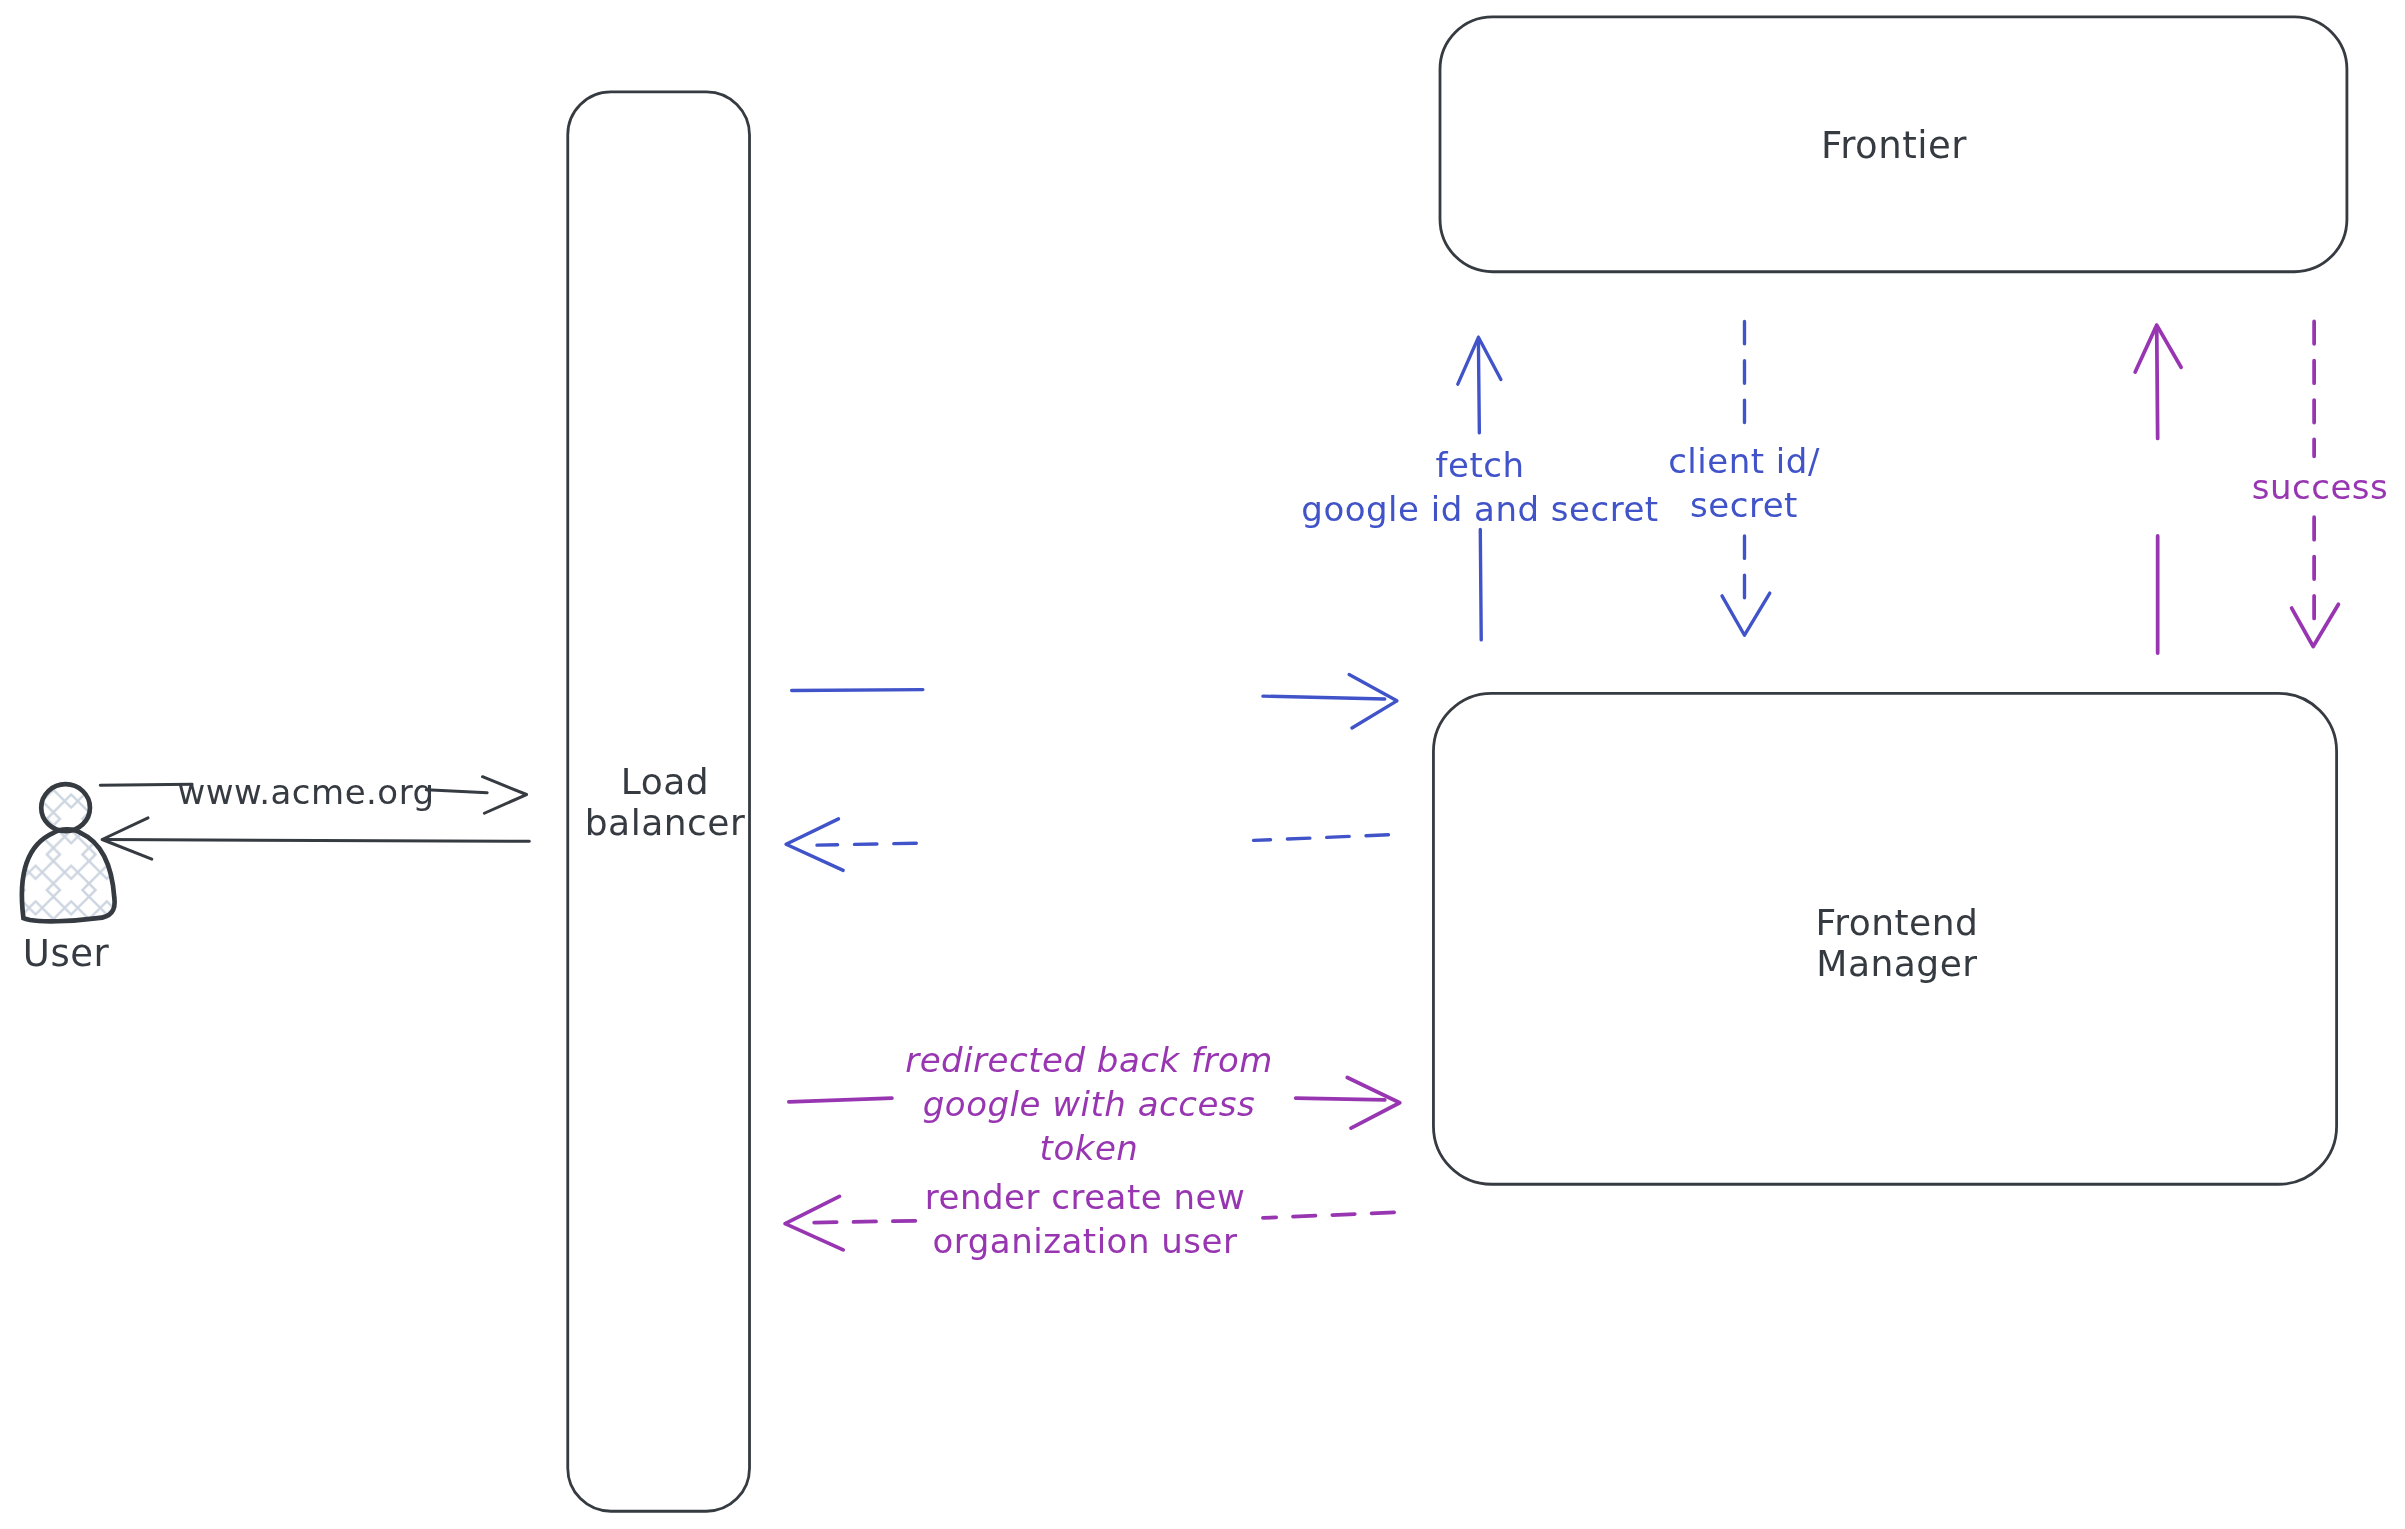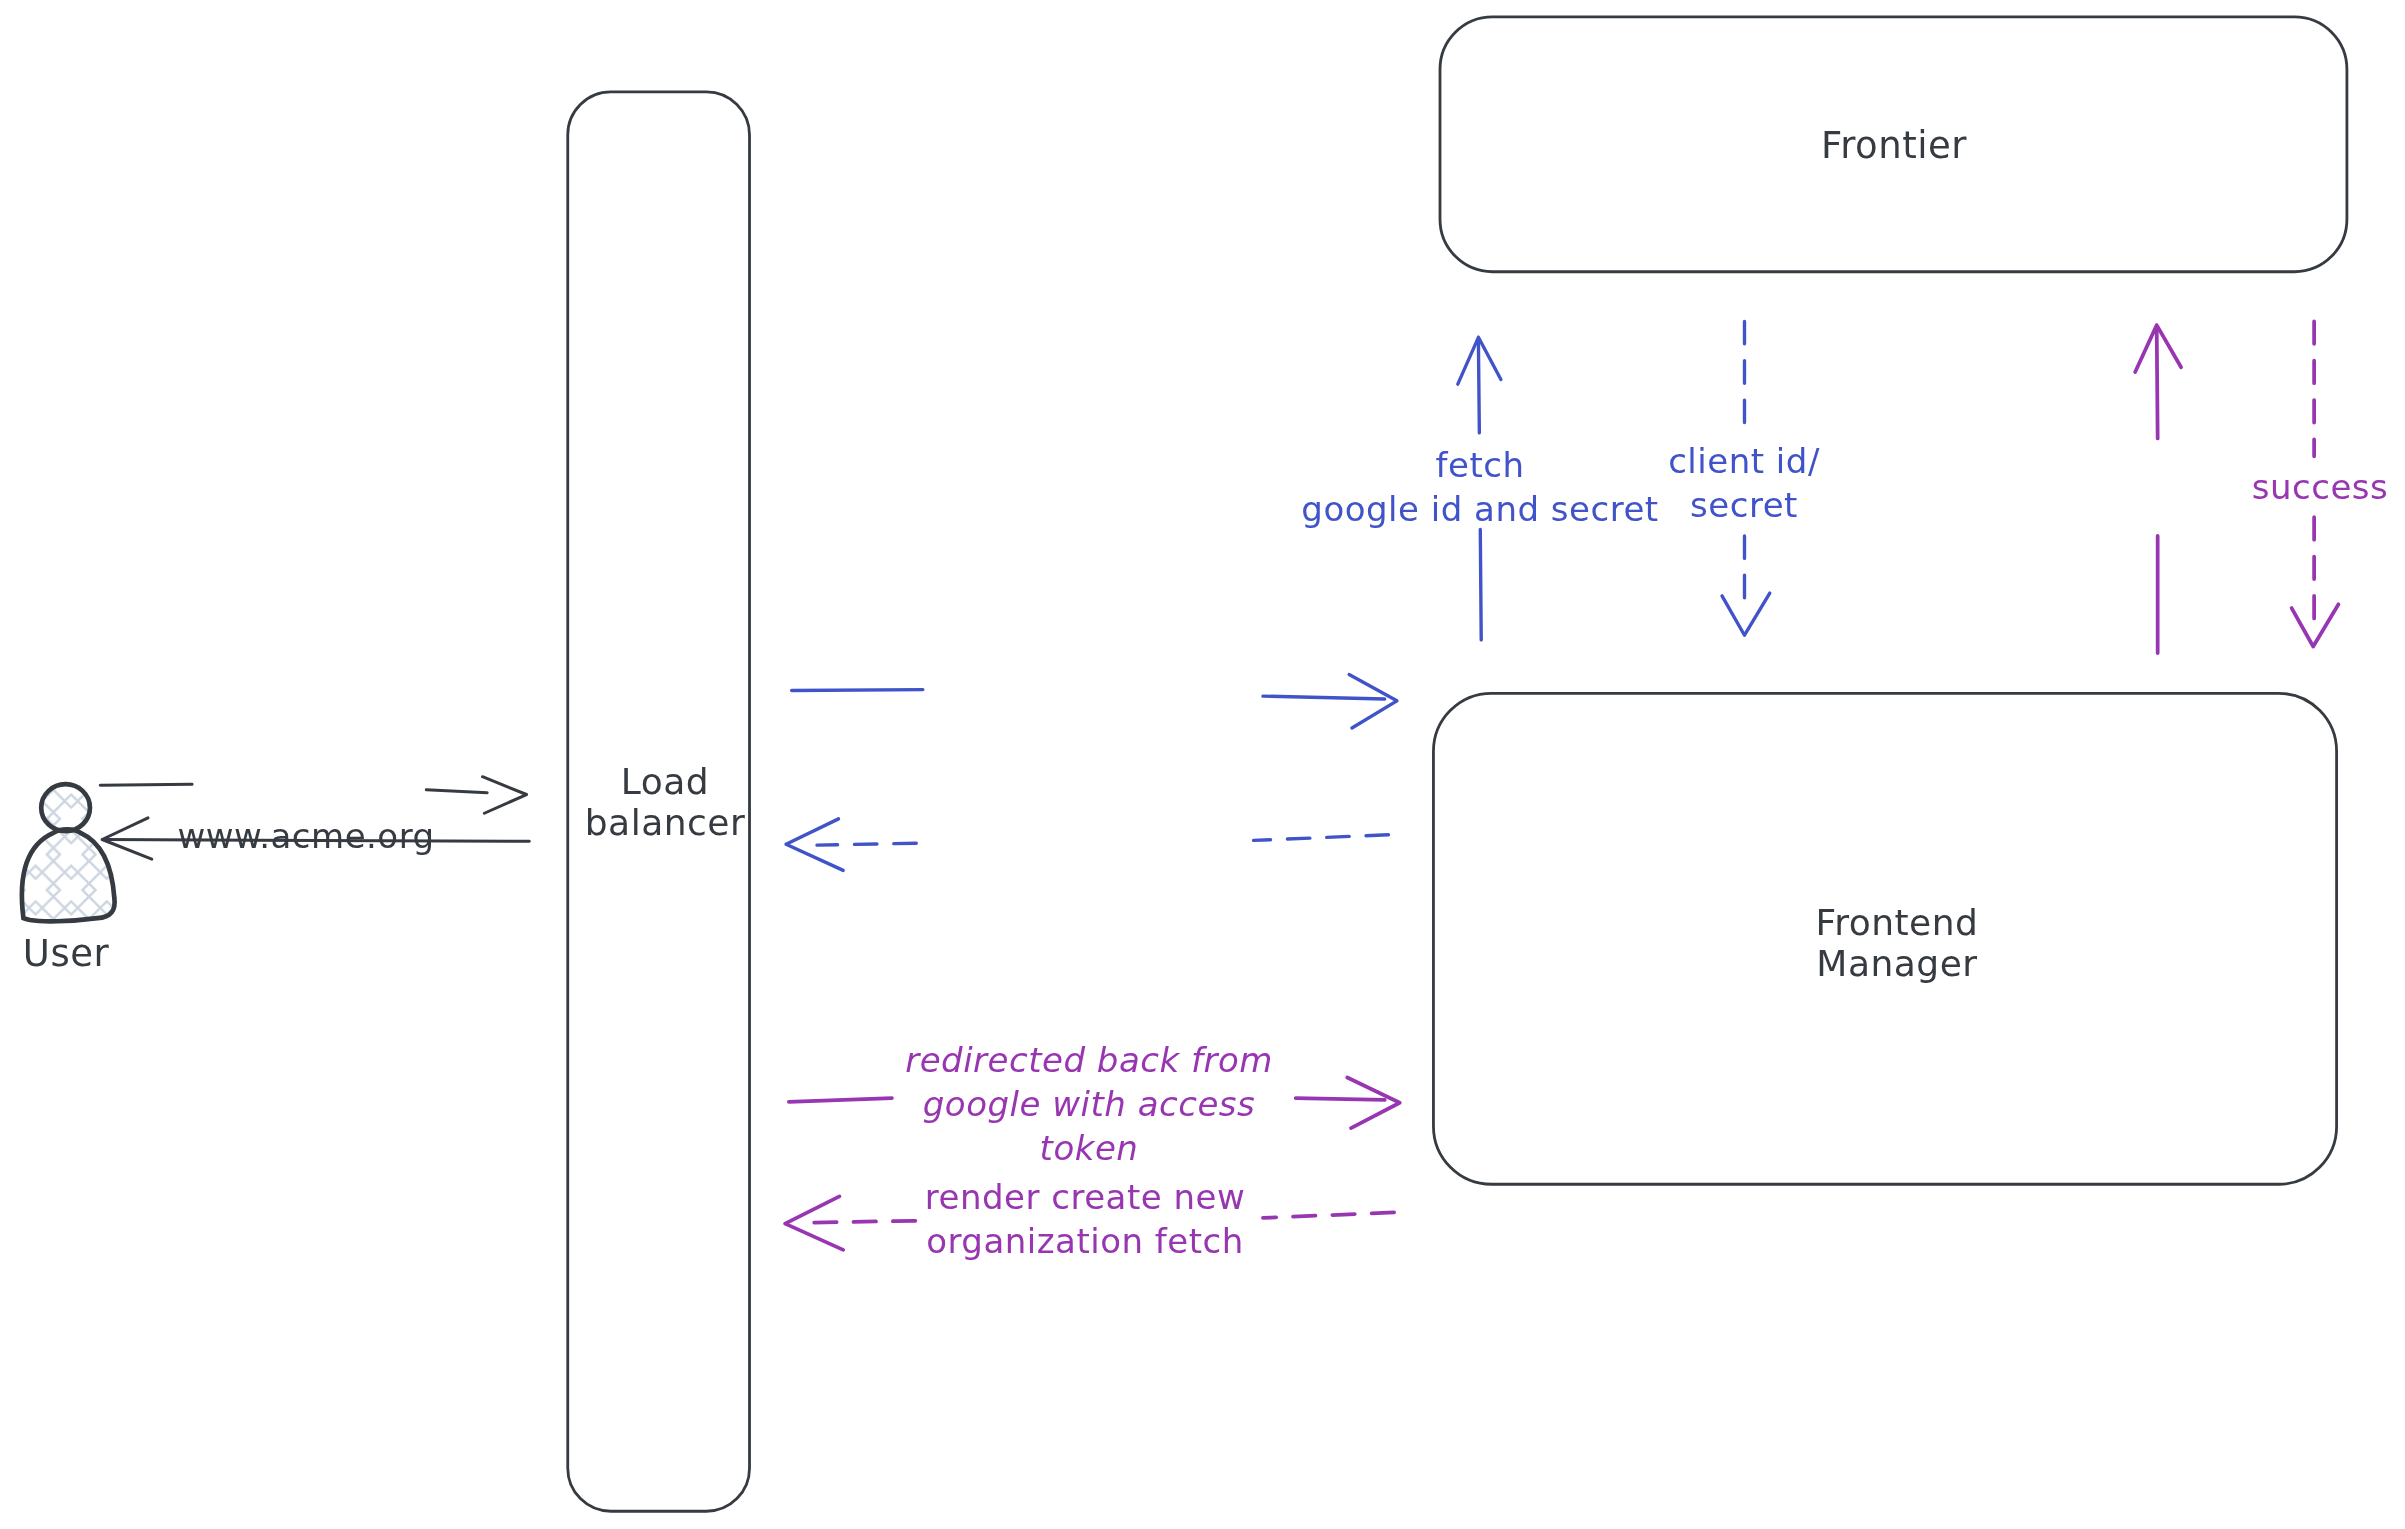--- a/index.html
+++ b/index.html
@@ -119,26 +119,26 @@
     </g>
   </svg>
 
   <div class="label t-dark lg" style="left:66px;  top:954px;">User</div>
   <div class="label t-dark box-label" style="left:659px; top:802px;">Load
 balancer</div>
   <div class="label t-dark lg" style="left:1894px;top:146px;">Frontier</div>
   <div class="label t-dark box-label" style="left:1891px;top:943px;">Frontend
 Manager</div>
 
-  <div class="label t-dark" style="left:306px; top:836px;">www.acme.org</div>
+  <div class="label t-dark" style="left:306px; top:792px;">www.acme.org</div>
   <div class="label t-purple" style="left:1089px;top:1104px;font-style:italic;">redirected back from
 google with access
 token</div>
   <div class="label t-purple" style="left:1085px;top:1219px;">render create new
-organization fetch</div>
+organization user</div>
   <div class="label t-blue" style="left:1480px;top:487px;">fetch
 google id and secret</div>
   <div class="label t-blue" style="left:1744px;top:483px;">client id/
 secret</div>
   <div class="label t-purple" style="left:2320px;top:487px;">success</div>
 
 </div>
 
 
 </body></html>

